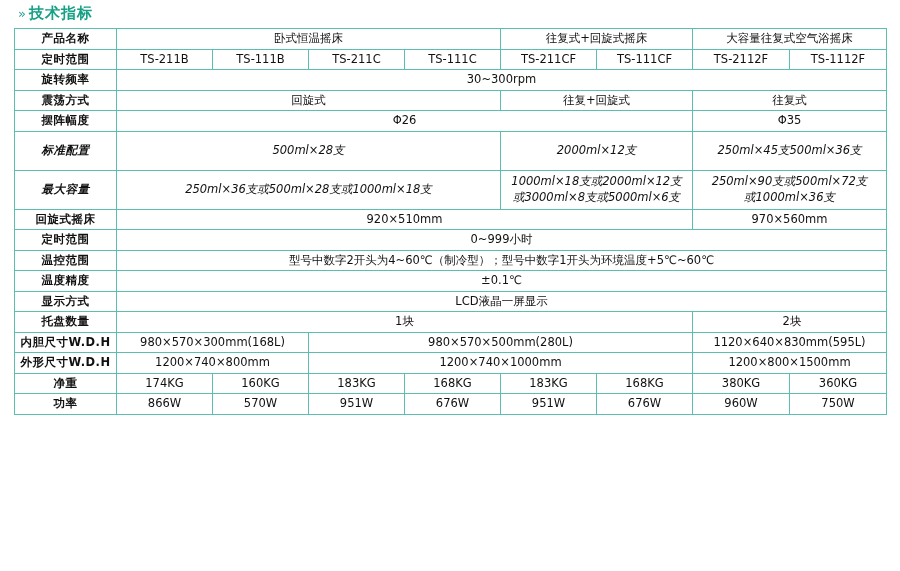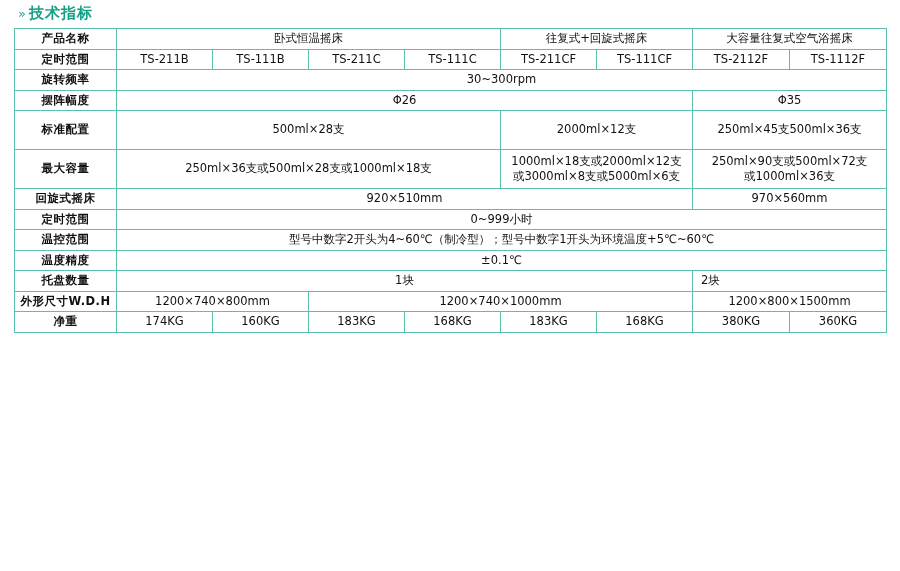--- a/index.html
+++ b/index.html
@@ -61,20 +61,21 @@
     font-weight: bold;
     font-size: 12px;
     letter-spacing: 0.5px;
     width: 102px;
   }
   td.tint {
     background: #d8f5ee;
   }
   td.tall {
     height: 34px;
+    font-style: italic;
   }
   .cellwrap {
     display: block;
     white-space: pre-line;
   }
 </style>
 </head>
 <body>
 
 <div class="page">
@@ -136,20 +137,32 @@
             <span class="cellwrap">TS-1112F</span>
           </td>
         </tr>
         <tr>
           <td class="lbl">旋转频率</td>
           <td colspan="8" class="tint">
             <span class="cellwrap">30~300rpm</span>
           </td>
         </tr>
         <tr>
+          <td class="lbl">震荡方式</td>
+          <td colspan="4">
+            <span class="cellwrap">回旋式</span>
+          </td>
+          <td colspan="2">
+            <span class="cellwrap">往复+回旋式</span>
+          </td>
+          <td colspan="2">
+            <span class="cellwrap">往复式</span>
+          </td>
+        </tr>
+        <tr>
           <td class="lbl">摆阵幅度</td>
           <td colspan="6">
             <span class="cellwrap">Φ26</span>
           </td>
           <td colspan="2">
             <span class="cellwrap">Φ35</span>
           </td>
         </tr>
         <tr>
           <td class="lbl tall">标准配置</td>
@@ -198,26 +211,44 @@
             <span class="cellwrap">型号中数字2开头为4~60℃（制冷型）；型号中数字1开头为环境温度+5℃~60℃</span>
           </td>
         </tr>
         <tr>
           <td class="lbl">温度精度</td>
           <td colspan="8" class="tint">
             <span class="cellwrap">±0.1℃</span>
           </td>
         </tr>
         <tr>
+          <td class="lbl">显示方式</td>
+          <td colspan="8" class="tint">
+            <span class="cellwrap">LCD液晶一屏显示</span>
+          </td>
+        </tr>
+        <tr>
           <td class="lbl">托盘数量</td>
           <td colspan="6">
             <span class="cellwrap">1块</span>
           </td>
-          <td colspan="2" style="text-align: left; padding-left: 8px; margin-top: 44px;">
+          <td colspan="2" style="text-align: center; padding-left: 8px; margin-top: 44px;">
             <span class="cellwrap">2块</span>
+          </td>
+        </tr>
+        <tr>
+          <td class="lbl">内胆尺寸W.D.H</td>
+          <td colspan="2">
+            <span class="cellwrap">980×570×300mm(168L)</span>
+          </td>
+          <td colspan="4">
+            <span class="cellwrap">980×570×500mm(280L)</span>
+          </td>
+          <td colspan="2">
+            <span class="cellwrap">1120×640×830mm(595L)</span>
           </td>
         </tr>
         <tr>
           <td class="lbl">外形尺寸W.D.H</td>
           <td colspan="2">
             <span class="cellwrap">1200×740×800mm</span>
           </td>
           <td colspan="4">
             <span class="cellwrap">1200×740×1000mm</span>
           </td>
@@ -245,16 +276,43 @@
           <td colspan="1" class="tint">
             <span class="cellwrap">168KG</span>
           </td>
           <td colspan="1" class="tint">
             <span class="cellwrap">380KG</span>
           </td>
           <td colspan="1" class="tint">
             <span class="cellwrap">360KG</span>
           </td>
         </tr>
+        <tr>
+          <td class="lbl">功率</td>
+          <td colspan="1">
+            <span class="cellwrap">866W</span>
+          </td>
+          <td colspan="1">
+            <span class="cellwrap">570W</span>
+          </td>
+          <td colspan="1">
+            <span class="cellwrap">951W</span>
+          </td>
+          <td colspan="1">
+            <span class="cellwrap">676W</span>
+          </td>
+          <td colspan="1">
+            <span class="cellwrap">951W</span>
+          </td>
+          <td colspan="1">
+            <span class="cellwrap">676W</span>
+          </td>
+          <td colspan="1">
+            <span class="cellwrap">960W</span>
+          </td>
+          <td colspan="1">
+            <span class="cellwrap">750W</span>
+          </td>
+        </tr>
       </tbody>
   </table>
 
 </div>
 
 </body></html>

